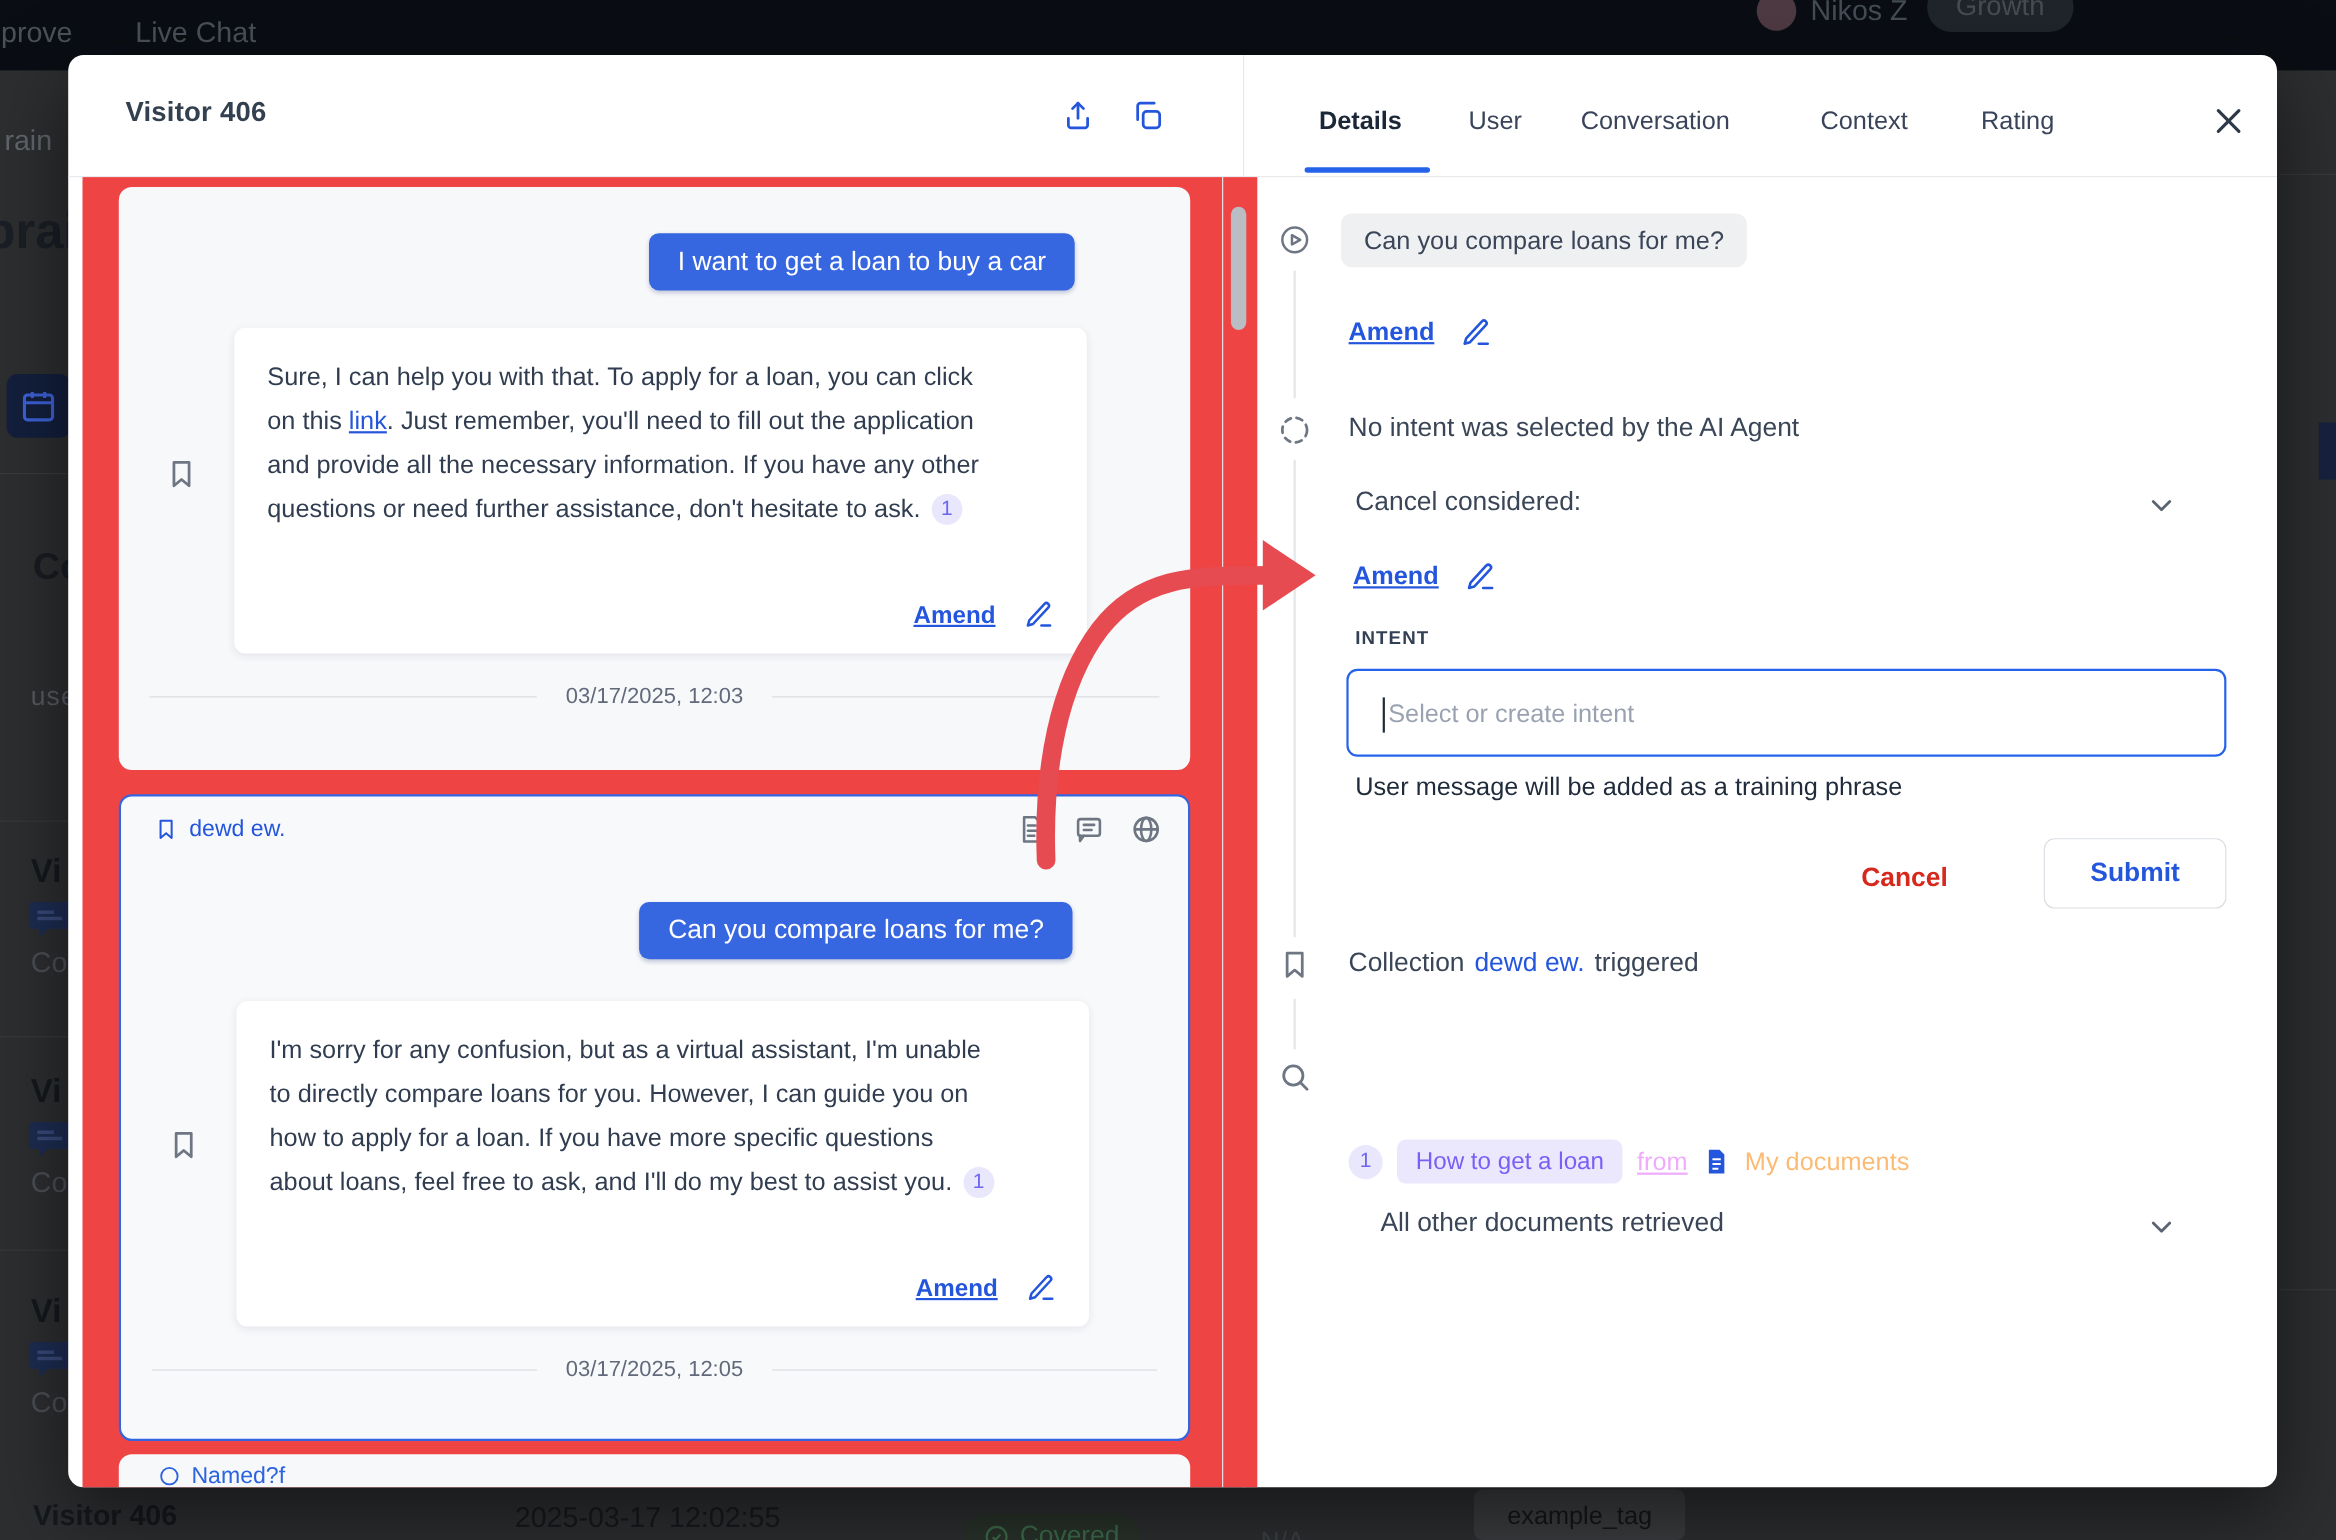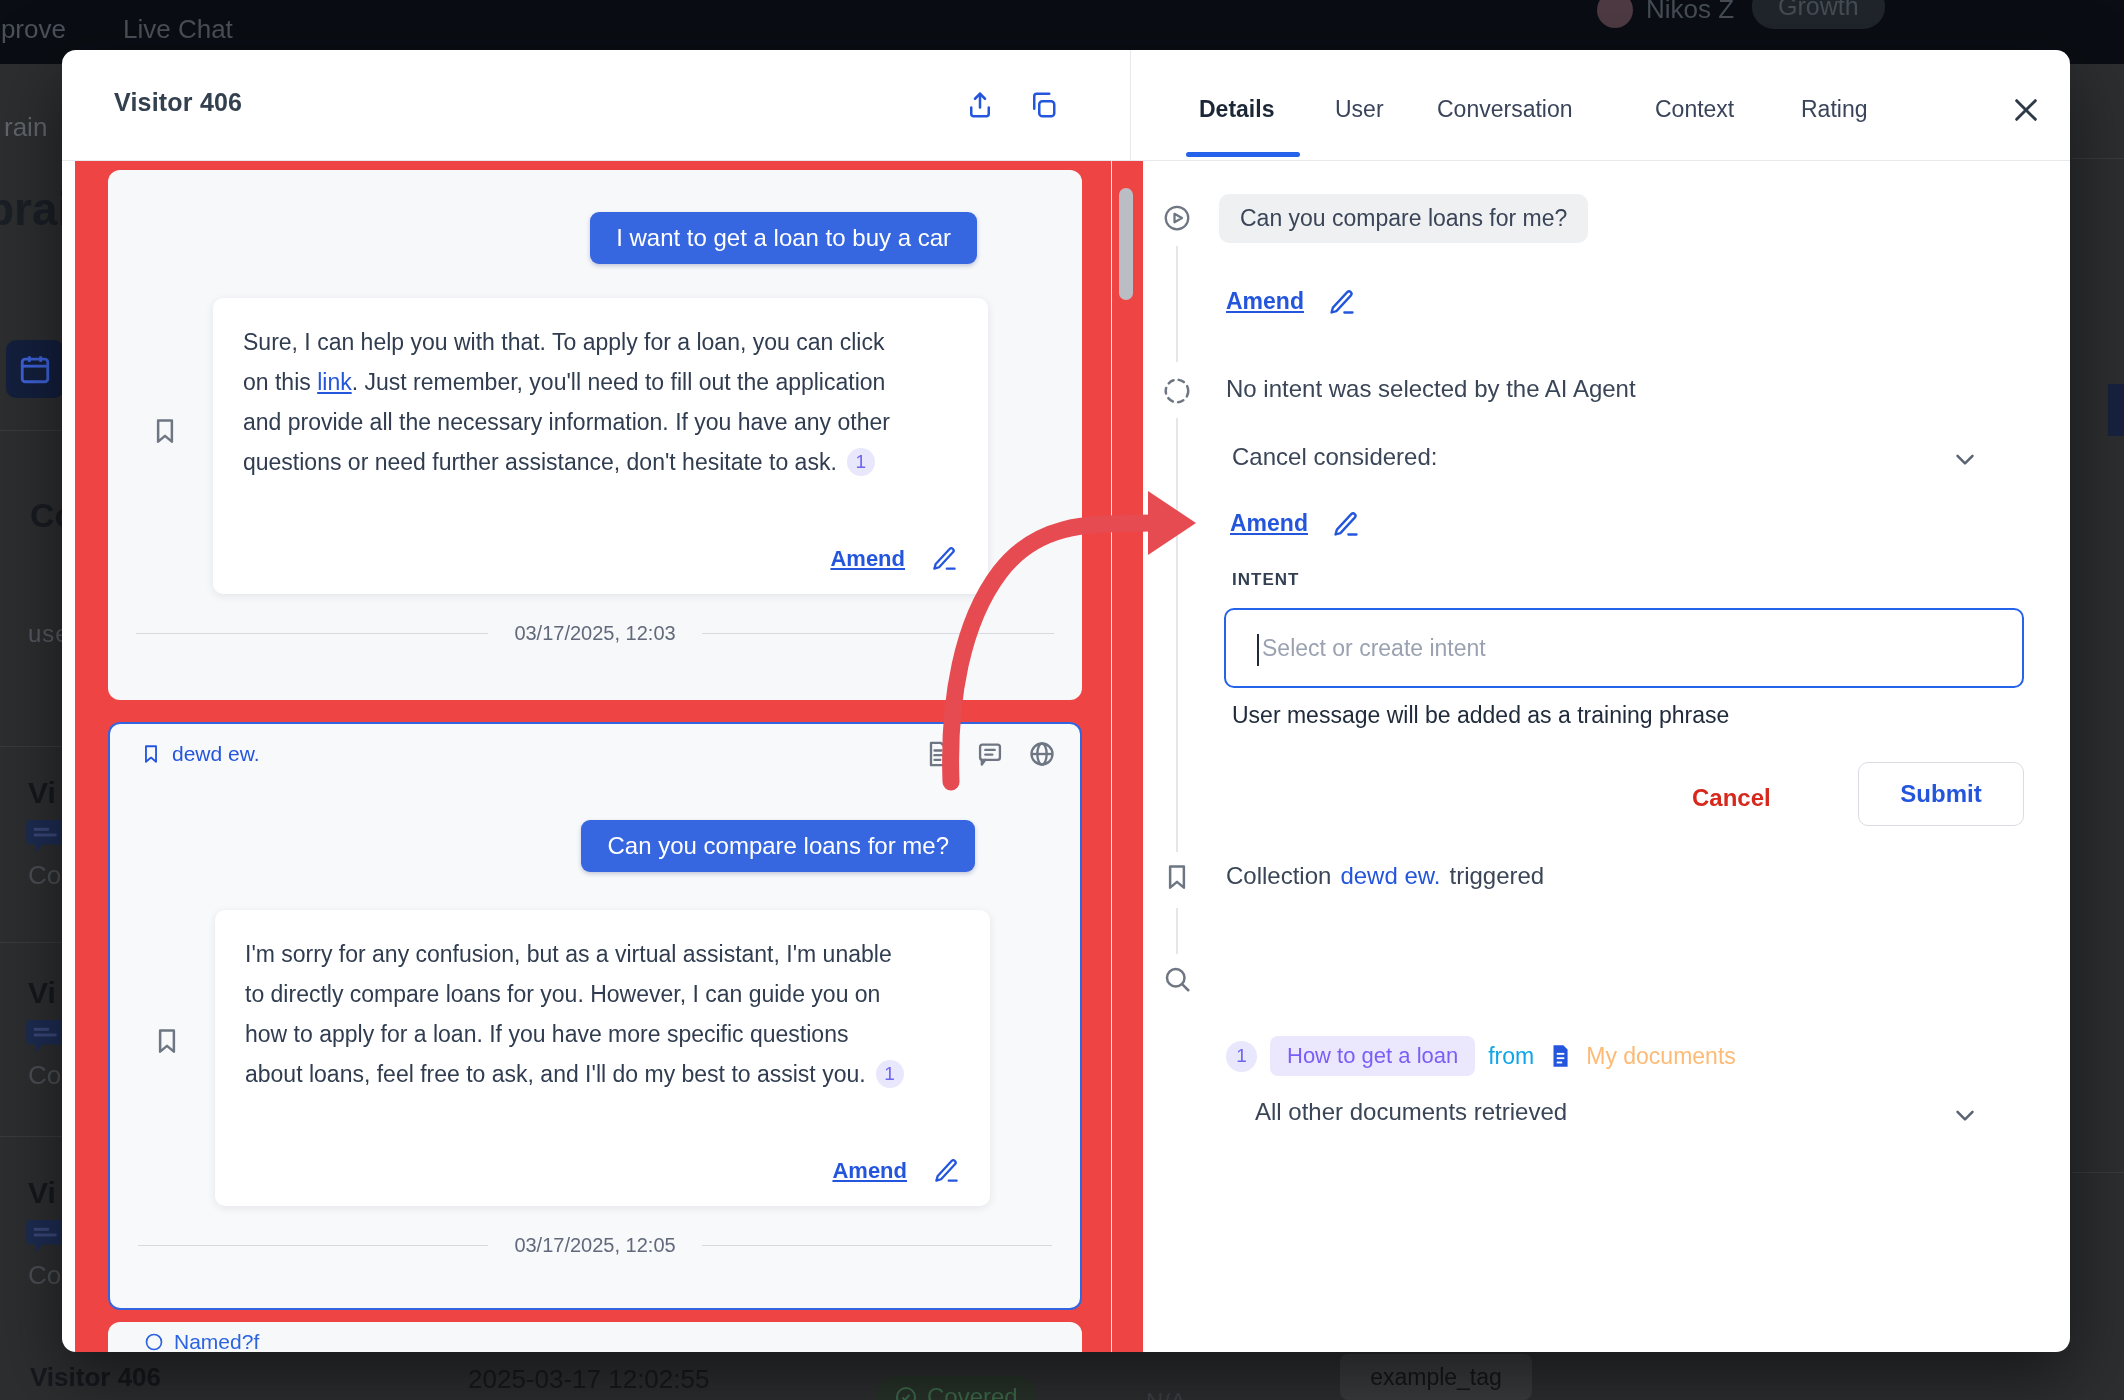--- a/index.html
+++ b/index.html
@@ -114,21 +114,21 @@
   #cancelBtn{position:absolute;left:1692px;top:784px;font-size:24px;font-weight:700;color:#d7281d;cursor:pointer;}
   #submitBtn{position:absolute;left:1858px;top:762px;width:166px;height:64px;border:1px solid #d9dde2;border-radius:10px;background:#fff;display:flex;align-items:center;justify-content:center;font-size:24px;font-weight:700;color:#2456dd;cursor:pointer;}
   #collectionRow{position:absolute;left:1226px;top:862px;display:flex;gap:9px;font-size:24px;color:#3a4657;}
   #collectionRow .link{color:#2456dd;cursor:pointer;}
   #docRow{position:absolute;left:1226px;top:964px;display:flex;gap:30px;align-items:center;}
   #docSelected{font-size:24px;color:#3a4657;}
   #markIncorrect{font-size:23px;font-weight:700;color:#2456dd;cursor:pointer;}
   #docDetail{position:absolute;left:1226px;top:1036px;display:flex;align-items:center;gap:13px;}
   #docRank{width:31px;height:31px;border-radius:50%;background:#e8e7fc;color:#6e66f2;font-size:19px;display:flex;align-items:center;justify-content:center;}
   #docPill{padding:7px 17px;border-radius:8px;background:#ebe8fd;color:#7a5ef6;font-size:22px;cursor:pointer;}
-  #docFrom{font-size:23px;color:#0ea5e9;}
+  #docFrom{font-size:23px;color:#f0abfc;text-decoration:underline;}
   #docSrcIc{width:26px;height:26px;color:#2456dd;}
   #docSource{font-size:23px;color:#fdba74;cursor:pointer;}
   #allDocs{position:absolute;left:1255px;top:1098px;font-size:24px;color:#3a4657;cursor:pointer;}
 
   #arrowSvg{position:absolute;left:0;top:0;pointer-events:none;}
   svg{display:block;}
 </style>
 </head>
 <body>
 

